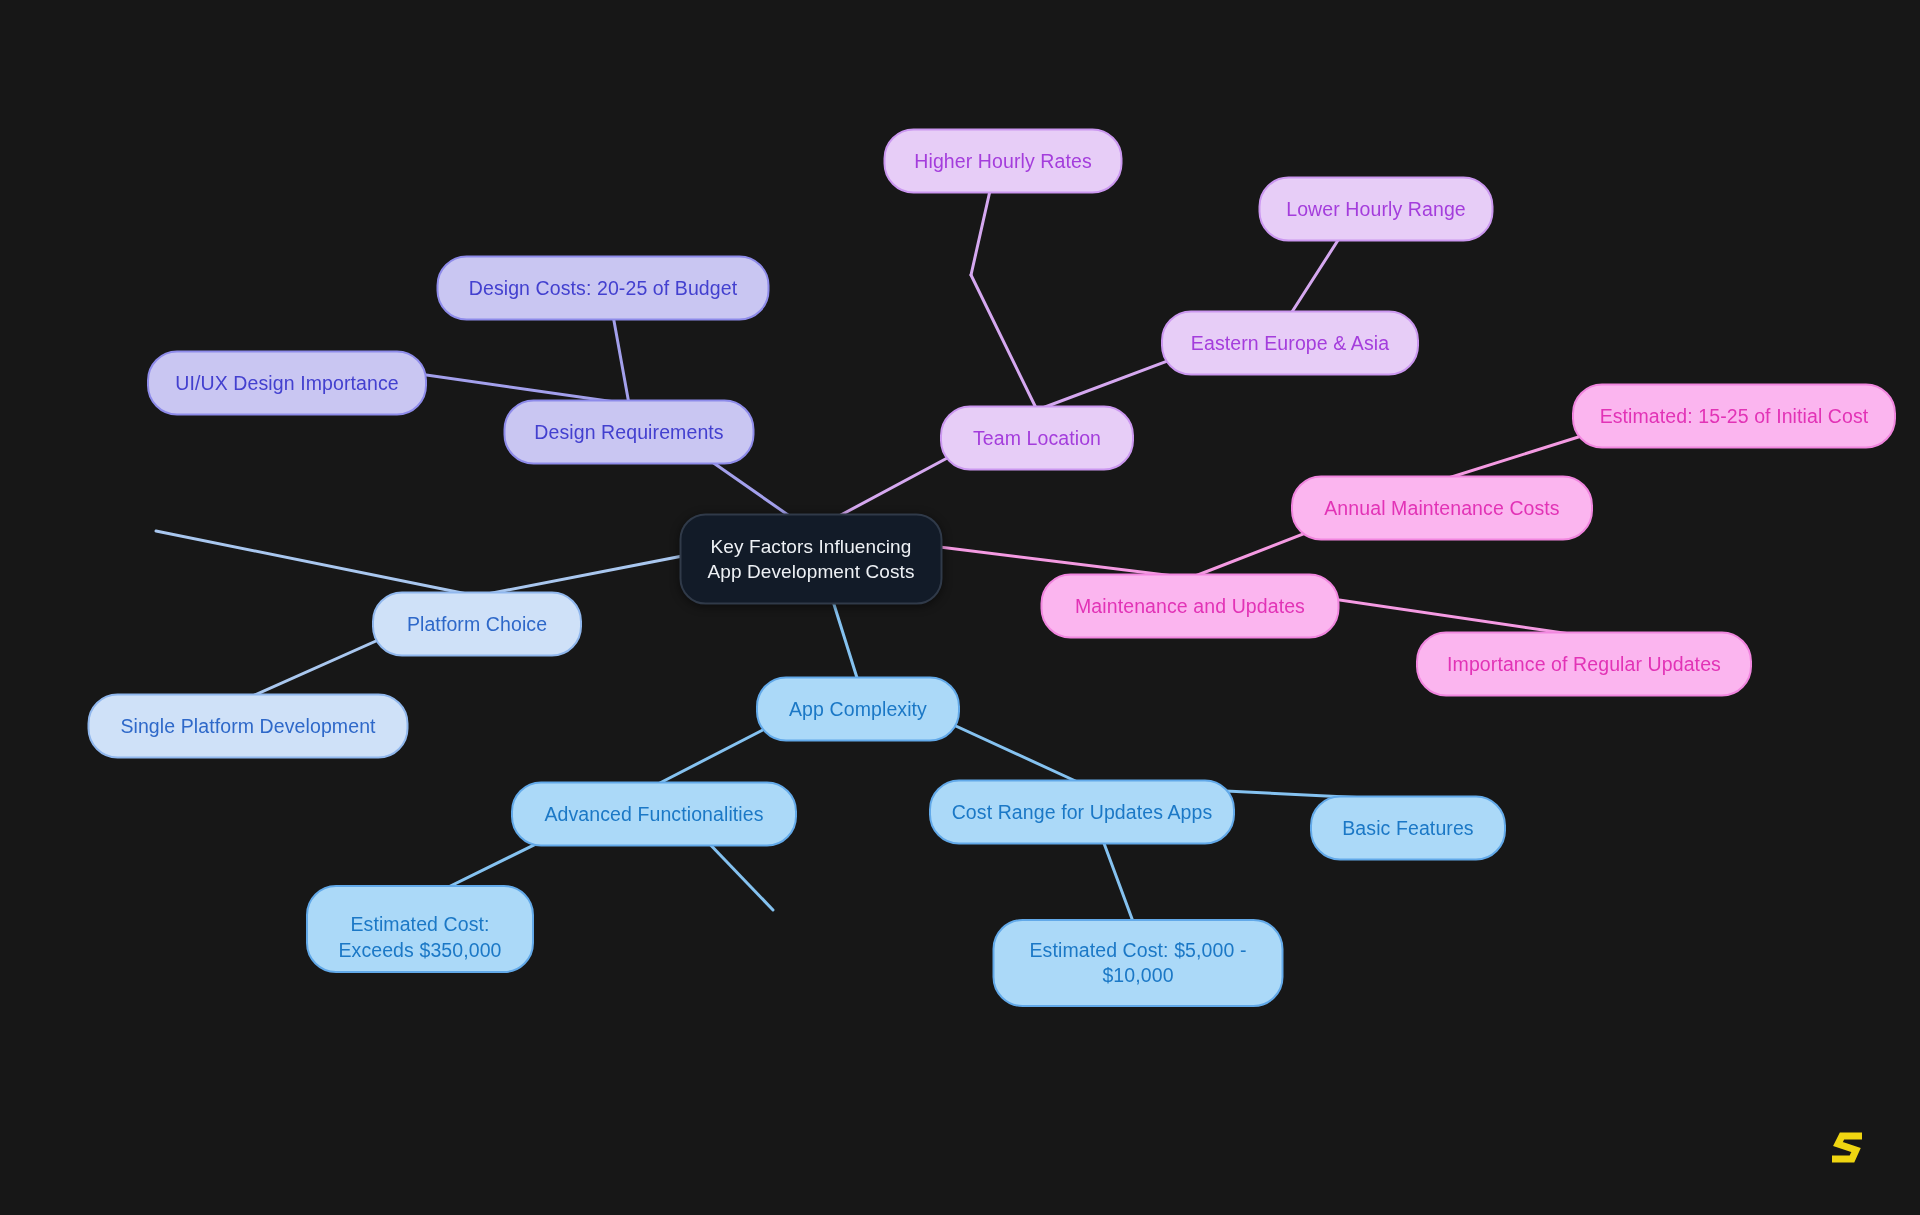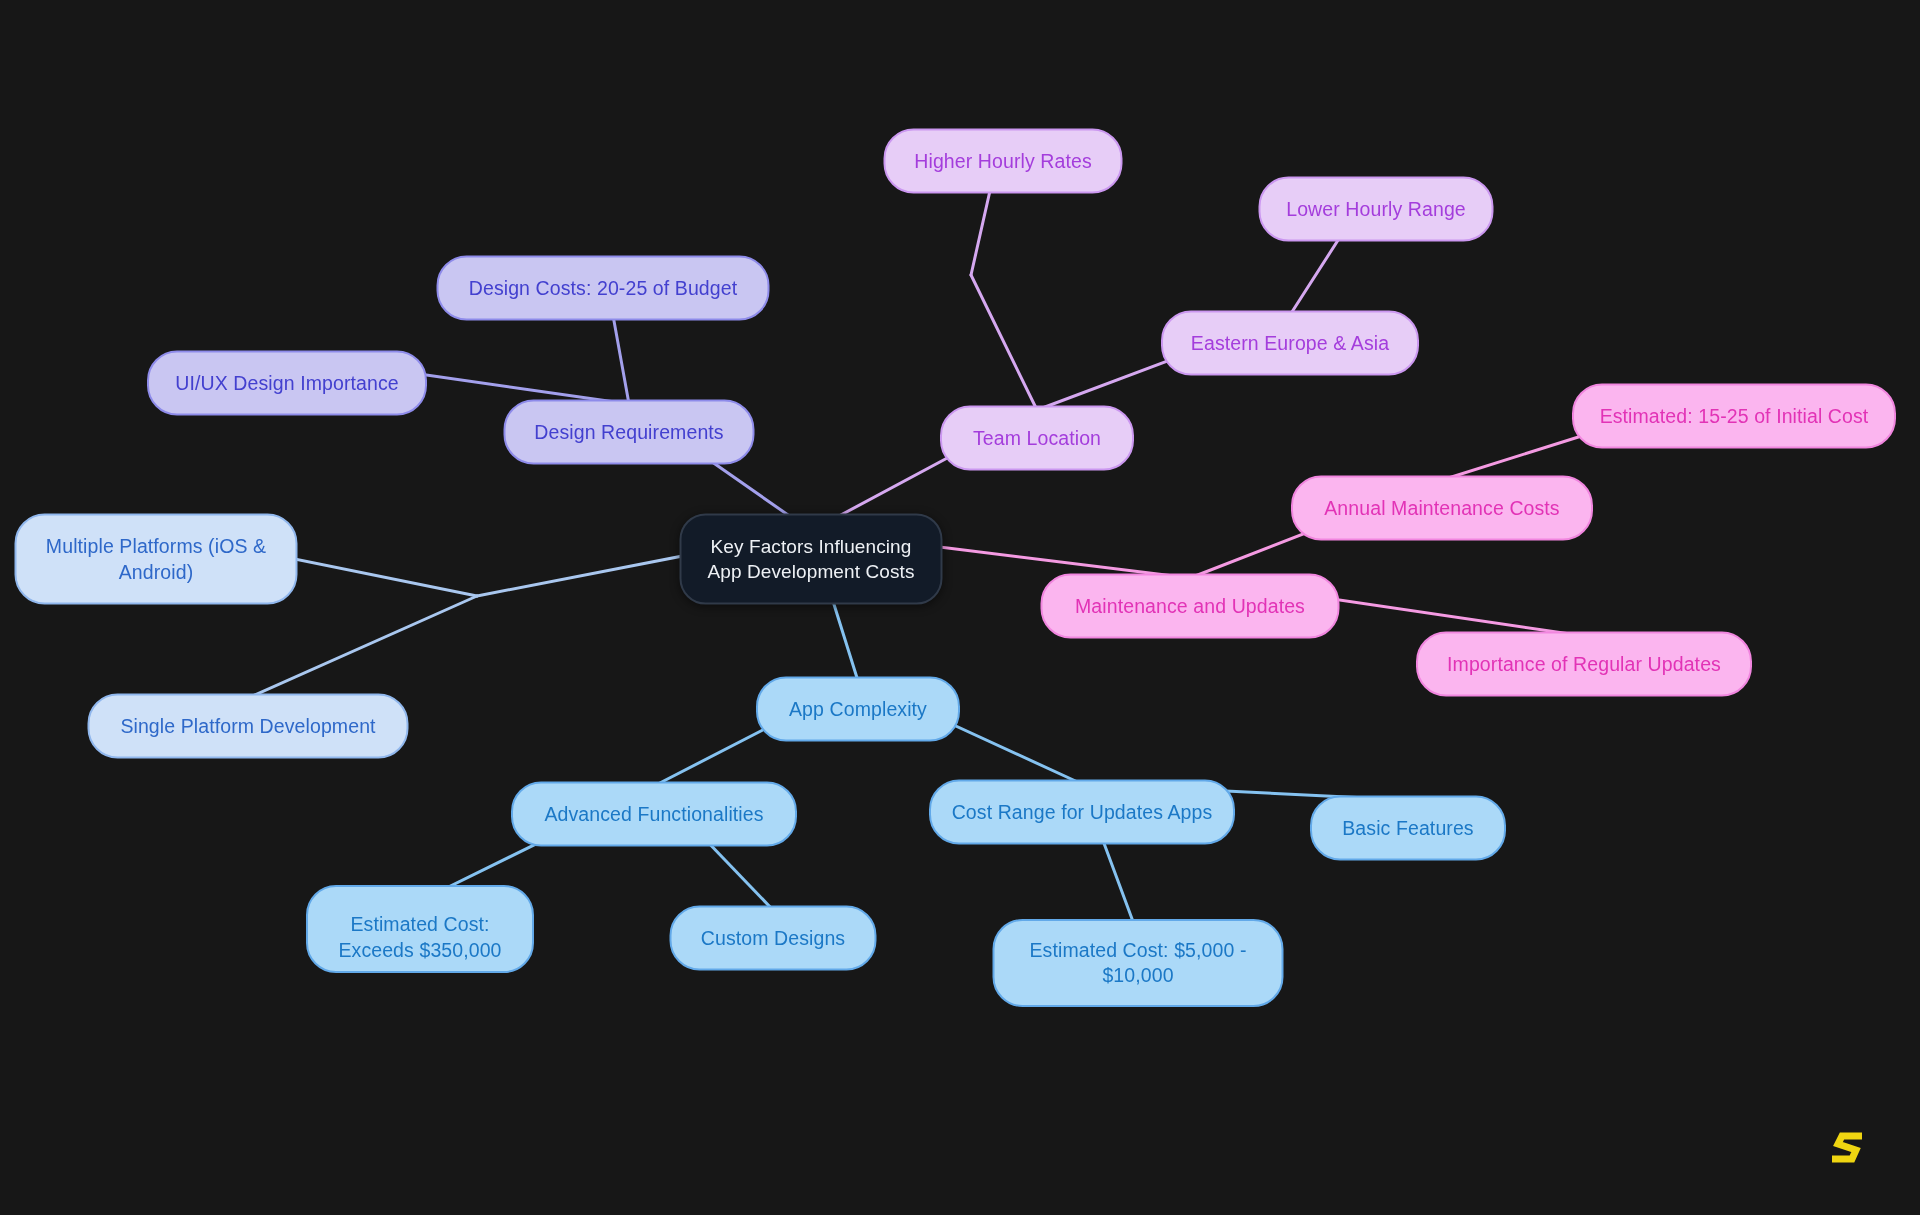--- a/index.html
+++ b/index.html
@@ -110,38 +110,35 @@
     </div>
     <div class="node" style="left: 1442px; top: 480px; width: 302px; background: rgb(251, 181, 239); border-color: rgb(241, 133, 223); color: rgb(226, 51, 182);">
       <span>Annual Maintenance Costs</span>
     </div>
     <div class="node" style="left: 1734px; top: 388px; width: 324px; background: rgb(251, 181, 239); border-color: rgb(241, 133, 223); color: rgb(226, 51, 182);">
       <span>Estimated: 15-25 of Initial Cost</span>
     </div>
     <div class="node" style="left: 1584px; top: 636px; width: 336px; background: rgb(251, 181, 239); border-color: rgb(241, 133, 223); color: rgb(226, 51, 182);">
       <span>Importance of Regular Updates</span>
     </div>
-    <div class="node" style="left: 156px; top: 531px; width: 283px; min-height: 91px; background: rgb(207, 225, 248); border-color: rgb(144, 183, 237); color: rgb(46, 104, 201);">
-      <span>Multiple Platforms (iOS &amp; Android)</span>
+    <div class="node" style="left: 477px; top: 596px; width: 210px; background: rgb(207, 225, 248); border-color: rgb(144, 183, 237); color: rgb(46, 104, 201);">
+      <span>Platform Choice</span>
     </div>
     <div class="node" style="left: 248px; top: 698px; width: 321px; background: rgb(207, 225, 248); border-color: rgb(144, 183, 237); color: rgb(46, 104, 201);">
       <span>Single Platform Development</span>
     </div>
     <div class="node" style="left: 858px; top: 681px; width: 204px; background: rgb(171, 217, 248); border-color: rgb(98, 169, 233); color: rgb(27, 120, 198);">
       <span>App Complexity</span>
     </div>
     <div class="node" style="left: 654px; top: 786px; width: 286px; background: rgb(171, 217, 248); border-color: rgb(98, 169, 233); color: rgb(27, 120, 198);">
       <span>Advanced Functionalities</span>
     </div>
     <div class="node" style="left: 420px; top: 901px; width: 228px; min-height: 88px; background: rgb(171, 217, 248); border-color: rgb(98, 169, 233); color: rgb(27, 120, 198); align-items: flex-end;">
       <span>Estimated Cost: Exceeds $350,000</span>
     </div>
-    <div class="node" style="left: 773px; top: 910px; width: 207px; background: rgb(171, 217, 248); border-color: rgb(98, 169, 233); color: rgb(27, 120, 198);">
-      <span>Custom Designs</span>
-    </div>
     <div class="node" style="left: 1082px; top: 784px; width: 306px; background: rgb(171, 217, 248); border-color: rgb(98, 169, 233); color: rgb(27, 120, 198);">
       <span>Cost Range for Updates Apps</span>
     </div>
     <div class="node" style="left: 1408px; top: 800px; width: 196px; background: rgb(171, 217, 248); border-color: rgb(98, 169, 233); color: rgb(27, 120, 198);">
       <span>Basic Features</span>
     </div>
     <div class="node" style="left: 1138px; top: 935px; width: 291px; min-height: 88px; background: rgb(171, 217, 248); border-color: rgb(98, 169, 233); color: rgb(27, 120, 198); align-items: center;">
       <span>Estimated Cost: $5,000 - $10,000</span>
     </div>
   </div>

